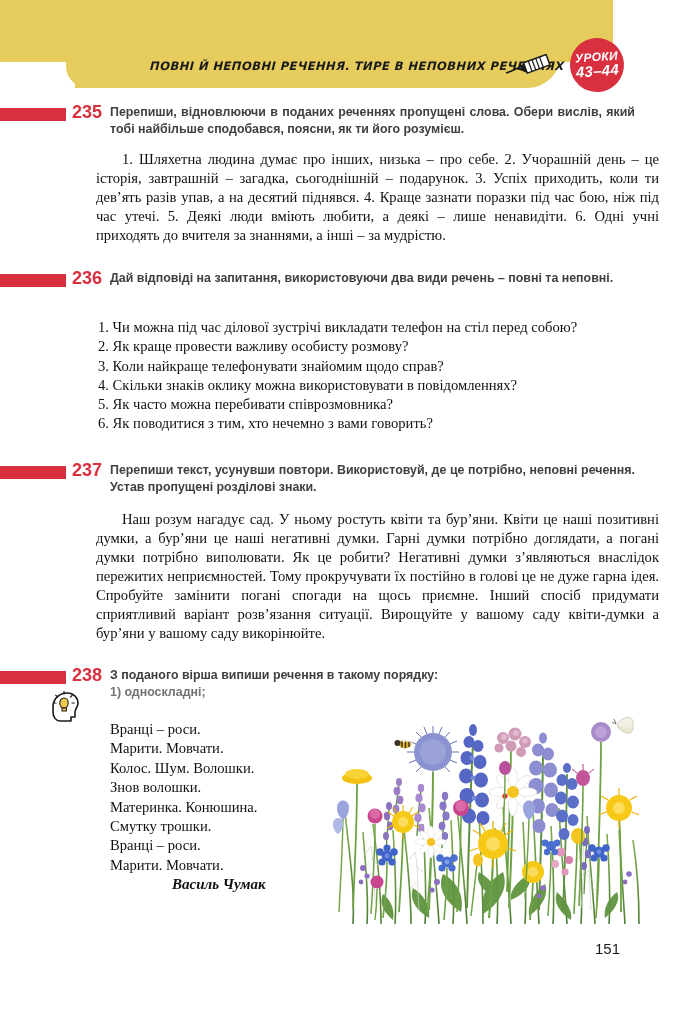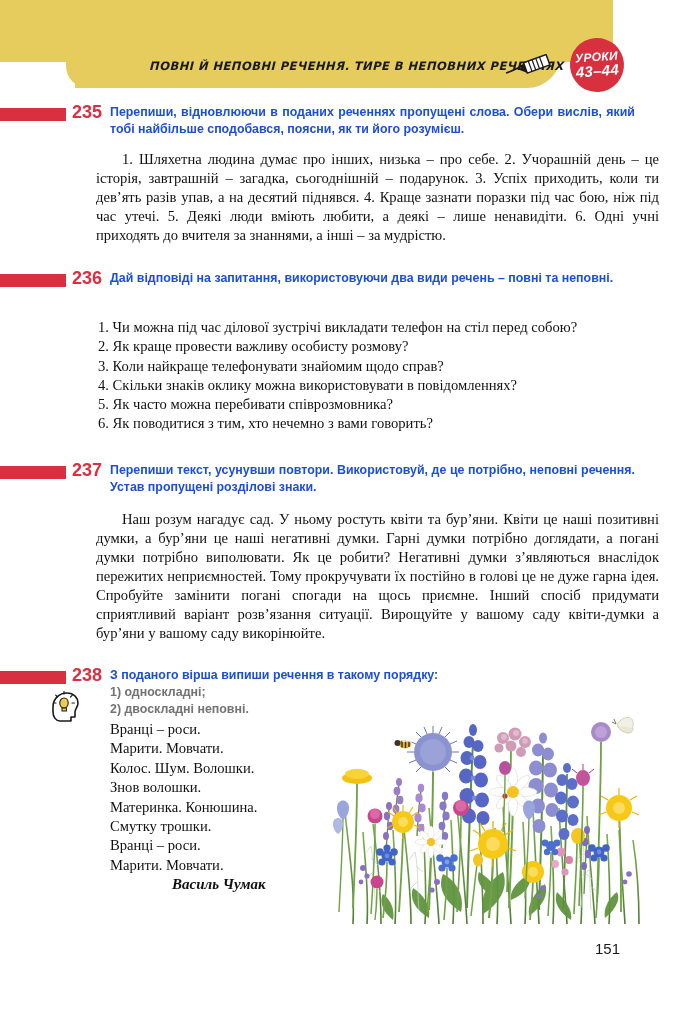--- a/index.html
+++ b/index.html
@@ -150,21 +150,21 @@
   }
   .ex-heading {
     position: absolute;
     left: 110px;
     top: 2px;
     width: 525px;
     font-family: "Liberation Sans", sans-serif;
     font-size: 12.4px;
     font-weight: 700;
     line-height: 1.33;
-    color: #1d4ed8;
+    color: #404040;
     text-align: justify;
     text-justify: inter-word;
   }
   .ex-body {
     position: absolute;
     left: 72px;
     width: 563px;
     font-family: "Liberation Serif", serif;
     font-size: 14.6px;
     line-height: 1.30;
@@ -321,21 +321,20 @@
       <line x1="18" y1="4" x2="18" y2="1.5"></line>
       <line x1="11.5" y1="7" x2="9.7" y2="5.2"></line>
       <line x1="24.5" y1="7" x2="26.3" y2="5.2"></line>
       <line x1="10" y1="13" x2="7.6" y2="13"></line>
       <line x1="26" y1="13" x2="28.4" y2="13"></line>
     </g>
   </svg>
 
   <div class="sub-list" style="top:684px;">
     <div>1) односкладні;</div>
-    <div>2) двоскладні неповні.</div>
   </div>
 
   <div class="poem">
     <div>Вранці – роси.</div>
     <div>Марити. Мовчати.</div>
     <div>Колос. Шум. Волошки.</div>
     <div>Знов волошки.</div>
     <div>Материнка. Конюшина.</div>
     <div>Смутку трошки.</div>
     <div>Вранці – роси.</div>

